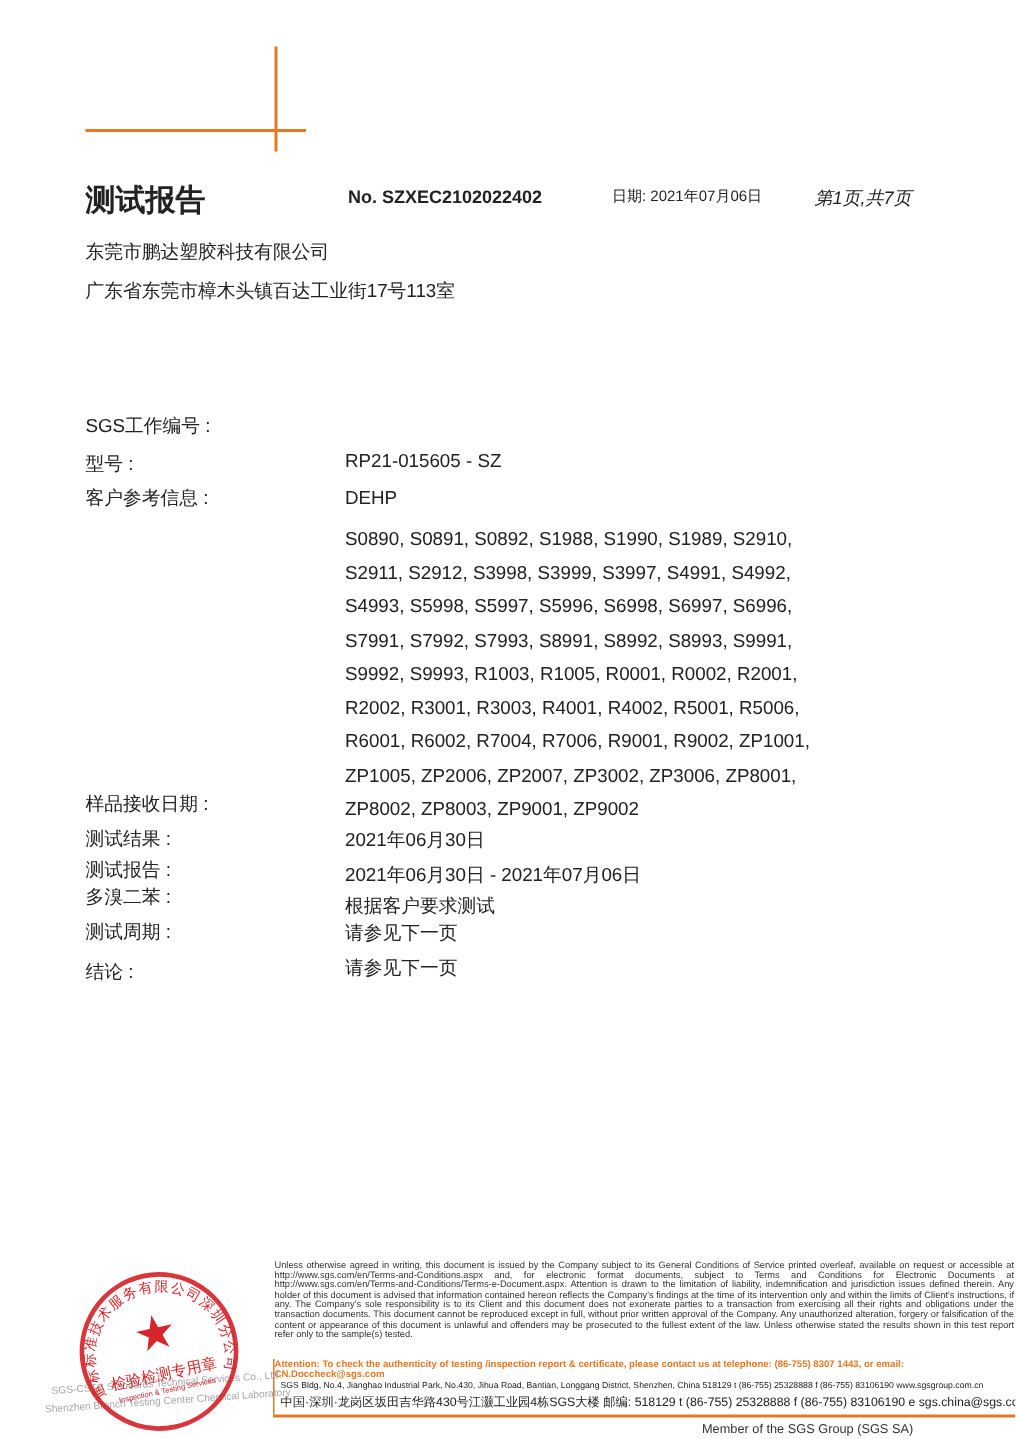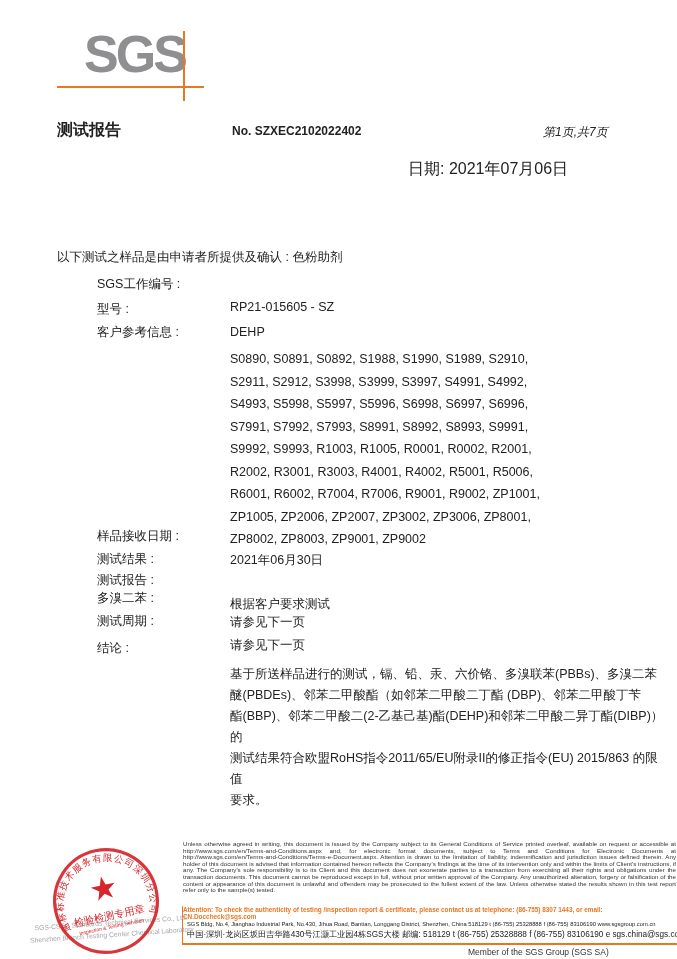--- a/index.html
+++ b/index.html
@@ -7,31 +7,31 @@
         font-family:"Liberation Sans","DejaVu Sans",sans-serif;color:#222;}
   .abs{position:absolute;}
 
   
   .logo-text{left:84px;top:28px;font-size:52px;font-weight:bold;color:#8f8f92;
              letter-spacing:-3px;line-height:1;}
   .logo-vline{left:183px;top:31px;width:2px;height:70px;background:#e87722;}
   .logo-hline{left:57px;top:86px;width:147px;height:2px;background:#e87722;}
 
   
-  .header-title{left:57px;top:120px;font-size:16px;font-weight:bold;}
+  .header-title{left:57px;top:120px;font-size:20px;font-weight:bold;}
   .header-no{left:232px;top:124px;font-size:12px;font-weight:bold;}
-  .header-date{left:408px;top:124px;font-size:16px;margin-top:35px;}
+  .header-date{left:408px;top:124px;font-size:10px;}
   .header-page{left:543px;top:124px;font-size:12px;font-style:italic;}
 
   .applicant-name{left:57px;top:160px;font-size:12.5px;}
   .applicant-addr{left:57px;top:186px;font-size:12.5px;}
 
   .intro{left:57px;top:249px;font-size:12.5px;}
 
-  .row-label{left:57px;font-size:12.5px;white-space:nowrap;margin-left:40px;}
+  .row-label{left:57px;font-size:12.5px;white-space:nowrap;}
   .row-value{left:230px;font-size:12.5px;white-space:pre-line;margin-top:24px;}
   .codes{line-height:22.5px;}
   .conclusion{width:436px;line-height:21px;}
 
   
   .legal{left:183px;top:841px;width:493px;font-size:6.2px;line-height:6.6px;
          color:#333;text-align:justify;}
   .attention{left:183px;top:906px;width:493px;font-size:6.4px;line-height:7px;
              color:#e87722;font-weight:bold;}
   .addr-en{left:187px;top:921px;width:488px;font-size:5.8px;color:#222;white-space:nowrap;}
@@ -43,31 +43,31 @@
   
   .stamp{left:50px;top:845px;width:112px;height:112px;transform:rotate(-12deg);z-index:2;}
   .stamp-company{left:24px;top:917px;width:175px;text-align:center;font-size:6.8px;
                  line-height:11.5px;color:#a6a6a6;transform:rotate(-4deg);z-index:1;}
 </style>
 </head>
 <body>
 
 <div class="page">
 
-  <div class="abs logo-text">SGS</div>
   <div class="abs logo-vline"></div>
   <div class="abs logo-hline"></div>
 
   <div class="abs header-title">测试报告</div>
   <div class="abs header-no">No. SZXEC2102022402</div>
   <div class="abs header-date">日期: 2021年07月06日</div>
   <div class="abs header-page">第1页,共7页</div>
 
+  <div class="abs applicant-name">东莞市鹏达塑胶科技有限公司</div>
+  <div class="abs applicant-addr">广东省东莞市樟木头镇百达工业街17号113室</div>
 
-  <div class="abs intro">以下测试之样品是由申请者所提供及确认 : 色粉助剂</div>
 
   <div class="abs row-label" style="top:276px">SGS工作编号 :</div>
   <div class="abs row-value" style="top:276px">RP21-015605 - SZ</div>
 
   <div class="abs row-label" style="top:301px">型号 :</div>
   <div class="abs row-value" style="top:301px">DEHP</div>
 
   <div class="abs row-label" style="top:324px">客户参考信息 :</div>
   <div class="abs row-value codes" style="top:324px">S0890, S0891, S0892, S1988, S1990, S1989, S2910,
 S2911, S2912, S3998, S3999, S3997, S4991, S4992,
@@ -76,36 +76,32 @@
 S9992, S9993, R1003, R1005, R0001, R0002, R2001,
 R2002, R3001, R3003, R4001, R4002, R5001, R5006,
 R6001, R6002, R7004, R7006, R9001, R9002, ZP1001,
 ZP1005, ZP2006, ZP2007, ZP3002, ZP3006, ZP8001,
 ZP8002, ZP8003, ZP9001, ZP9002</div>
 
   <div class="abs row-label" style="top:528px">样品接收日期 :</div>
   <div class="abs row-value" style="top:528px">2021年06月30日</div>
 
   <div class="abs row-label" style="top:551px">测试结果 :</div>
+  <div class="abs row-value" style="top:551px">2021年06月30日 - 2021年07月06日</div>
 
   <div class="abs row-label" style="top:572px">测试报告 :</div>
   <div class="abs row-value" style="top:572px">根据客户要求测试</div>
 
   <div class="abs row-label" style="top:590px">多溴二苯 :</div>
   <div class="abs row-value" style="top:590px">请参见下一页</div>
 
   <div class="abs row-label" style="top:613px">测试周期 :</div>
   <div class="abs row-value" style="top:613px">请参见下一页</div>
 
   <div class="abs row-label" style="top:640px">结论 :</div>
-  <div class="abs row-value conclusion" style="top:640px">基于所送样品进行的测试，镉、铅、汞、六价铬、多溴联苯(PBBs)、多溴二苯
-醚(PBDEs)、邻苯二甲酸酯（如邻苯二甲酸二丁酯 (DBP)、邻苯二甲酸丁苄
-酯(BBP)、邻苯二甲酸二(2-乙基己基)酯(DEHP)和邻苯二甲酸二异丁酯(DIBP)）的
-测试结果符合欧盟RoHS指令2011/65/EU附录II的修正指令(EU) 2015/863 的限值
-要求。</div>
 
   <div class="abs legal">Unless otherwise agreed in writing, this document is issued by the Company subject to its General Conditions of Service printed overleaf, available on request or accessible at http://www.sgs.com/en/Terms-and-Conditions.aspx and, for electronic format documents, subject to Terms and Conditions for Electronic Documents at http://www.sgs.com/en/Terms-and-Conditions/Terms-e-Document.aspx. Attention is drawn to the limitation of liability, indemnification and jurisdiction issues defined therein. Any holder of this document is advised that information contained hereon reflects the Company's findings at the time of its intervention only and within the limits of Client's instructions, if any. The Company's sole responsibility is to its Client and this document does not exonerate parties to a transaction from exercising all their rights and obligations under the transaction documents. This document cannot be reproduced except in full, without prior written approval of the Company. Any unauthorized alteration, forgery or falsification of the content or appearance of this document is unlawful and offenders may be prosecuted to the fullest extent of the law. Unless otherwise stated the results shown in this test report refer only to the sample(s) tested.</div>
   <div class="abs attention">Attention: To check the authenticity of testing /inspection report &amp; certificate, please contact us at telephone: (86-755) 8307 1443, or email: CN.Doccheck@sgs.com</div>
   <div class="abs footer-vline"></div>
   <div class="abs addr-en">SGS Bldg, No.4, Jianghao Industrial Park, No.430, Jihua Road, Bantian, Longgang District, Shenzhen, China 518129    t (86-755) 25328888   f (86-755) 83106190    www.sgsgroup.com.cn</div>
   <div class="abs addr-cn">中国·深圳·龙岗区坂田吉华路430号江灏工业园4栋SGS大楼    邮编: 518129    t (86-755) 25328888   f (86-755) 83106190    e sgs.china@sgs.com</div>
   <div class="abs footer-hline"></div>
   <div class="abs member">Member of the SGS Group (SGS SA)</div>
 
   <div class="abs stamp-company">

